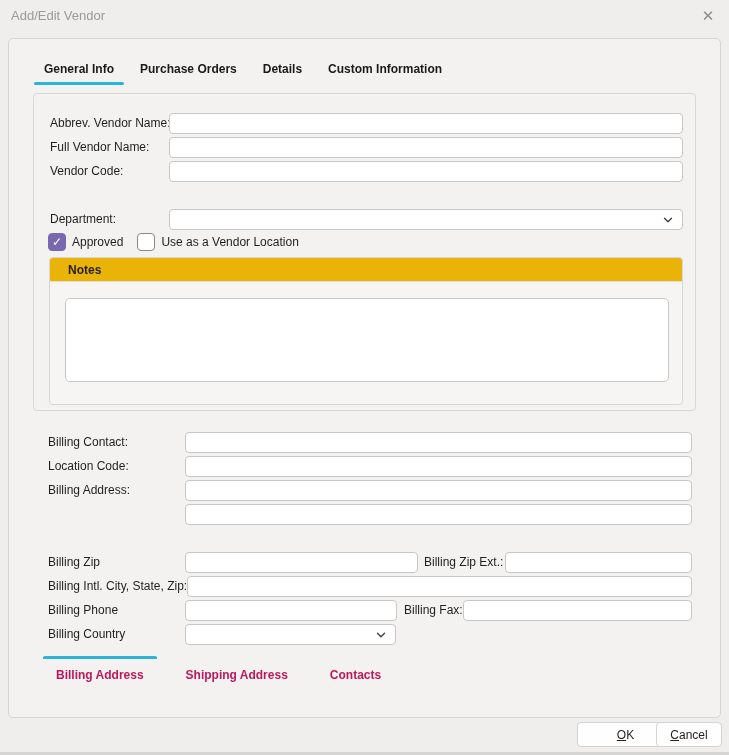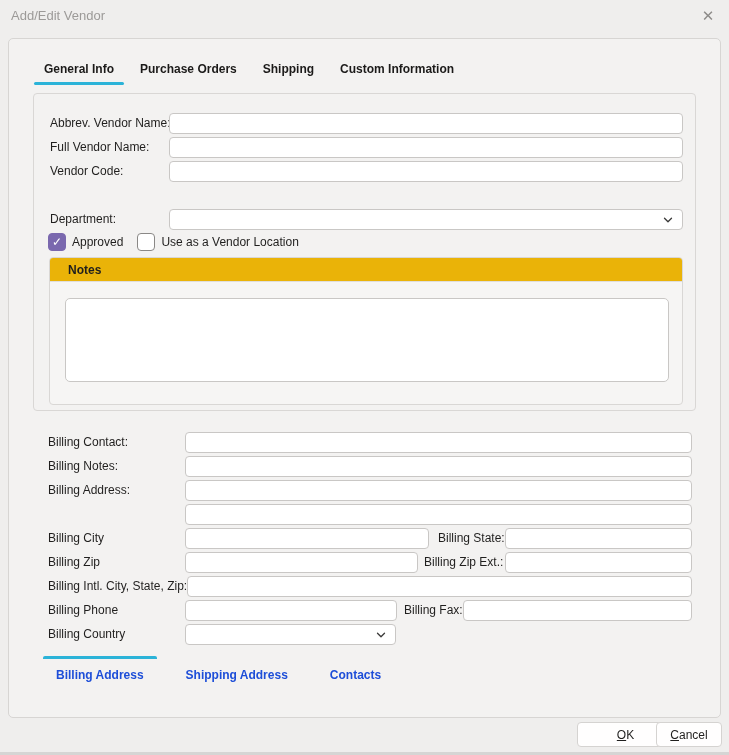--- a/index.html
+++ b/index.html
@@ -77,21 +77,21 @@
     font-family:"Liberation Sans",sans-serif; font-size:12px; padding:4px 6px; outline:none;
   }
   
   .b-row { position:absolute; left:4px; width:100%; height:18px; }
   .b-row .lbl { position:absolute; left:35px; top:0; line-height:21px; font-size:12px; white-space:nowrap; }
   .b-row .lbl2 { position:absolute; top:0; line-height:21px; font-size:12px; white-space:nowrap; }
   .abs-ipt { position:absolute; top:0; }
   
   .bottom-tabs { position:absolute; left:34px; top:617px; display:flex; gap:16px; }
   .btab {
-    padding:9px 13px 0 13px; font-size:12px; font-weight:700; color:#1d4ed8;
+    padding:9px 13px 0 13px; font-size:12px; font-weight:700; color:#be185d;
     border-top:3px solid transparent; white-space:nowrap;
   }
   .btab.active { border-top-color:var(--accent,#2bb3d8); border-radius:2px; }
   
   .footer-btn {
     position:absolute; top:722px; height:25px;
     background:#fffefe; border:1px solid #d5d3d1; border-radius:4px;
     font-family:"Liberation Sans",sans-serif; font-size:12px; color:#201f1e;
     display:flex; align-items:center; justify-content:center; cursor:default;
   }
@@ -109,21 +109,21 @@
 <div>
 
   <span class="titlebar-title">Add/Edit Vendor</span>
   <span class="close-btn">✕</span>
 
   <div class="panel">
 
     <div class="top-tabs">
       <div class="ttab active"><span>General Info</span></div>
       <div class="ttab"><span>Purchase Orders</span></div>
-      <div class="ttab"><span>Shipping</span></div>
+      <div class="ttab"><span>Details</span></div>
       <div class="ttab"><span>Custom Information</span></div>
     </div>
 
     <div class="groupbox">
 
       <div class="g-row" style="top:19px;">
         <span class="lbl">Abbrev. Vendor Name:</span>
         <span class="ipt">
             <input class="txt-input" type="text" style="">
           </span>
@@ -165,35 +165,29 @@
         <div class="notes-header">Notes</div>
         <textarea class="notes-area" style=""></textarea>
       </div>
     </div>
 
     <div class="b-row" style="top:393px;">
       <span class="lbl">Billing Contact:</span>
       <input class="txt-input abs-ipt" style="left: 172px; width: 507px;" type="text">
     </div>
     <div class="b-row" style="top:417px;">
-      <span class="lbl">Billing Notes:</span>
+      <span class="lbl">Location Code:</span>
       <input class="txt-input abs-ipt" style="left: 172px; width: 507px;" type="text">
     </div>
     <div class="b-row" style="top:441px;">
       <span class="lbl">Billing Address:</span>
       <input class="txt-input abs-ipt" style="left: 172px; width: 507px;" type="text">
     </div>
     <div class="b-row" style="top:465px;">
       <input class="txt-input abs-ipt" style="left: 172px; width: 507px;" type="text">
-    </div>
-    <div class="b-row" style="top:489px;">
-      <span class="lbl">Billing City</span>
-      <input class="txt-input abs-ipt" style="left: 172px; width: 244px;" type="text">
-      <span class="lbl2" style="left:425px;">Billing State:</span>
-      <input class="txt-input abs-ipt" style="left: 492px; width: 187px;" type="text">
     </div>
     <div class="b-row" style="top:513px;">
       <span class="lbl">Billing Zip</span>
       <input class="txt-input abs-ipt" style="left: 172px; width: 233px;" type="text">
       <span class="lbl2" style="left:411px;">Billing Zip Ext.:</span>
       <input class="txt-input abs-ipt" style="left: 492px; width: 187px;" type="text">
     </div>
     <div class="b-row" style="top:537px;">
       <span class="lbl">Billing Intl. City, State, Zip:</span>
       <input class="txt-input abs-ipt" style="left: 174px; width: 505px;" type="text">

